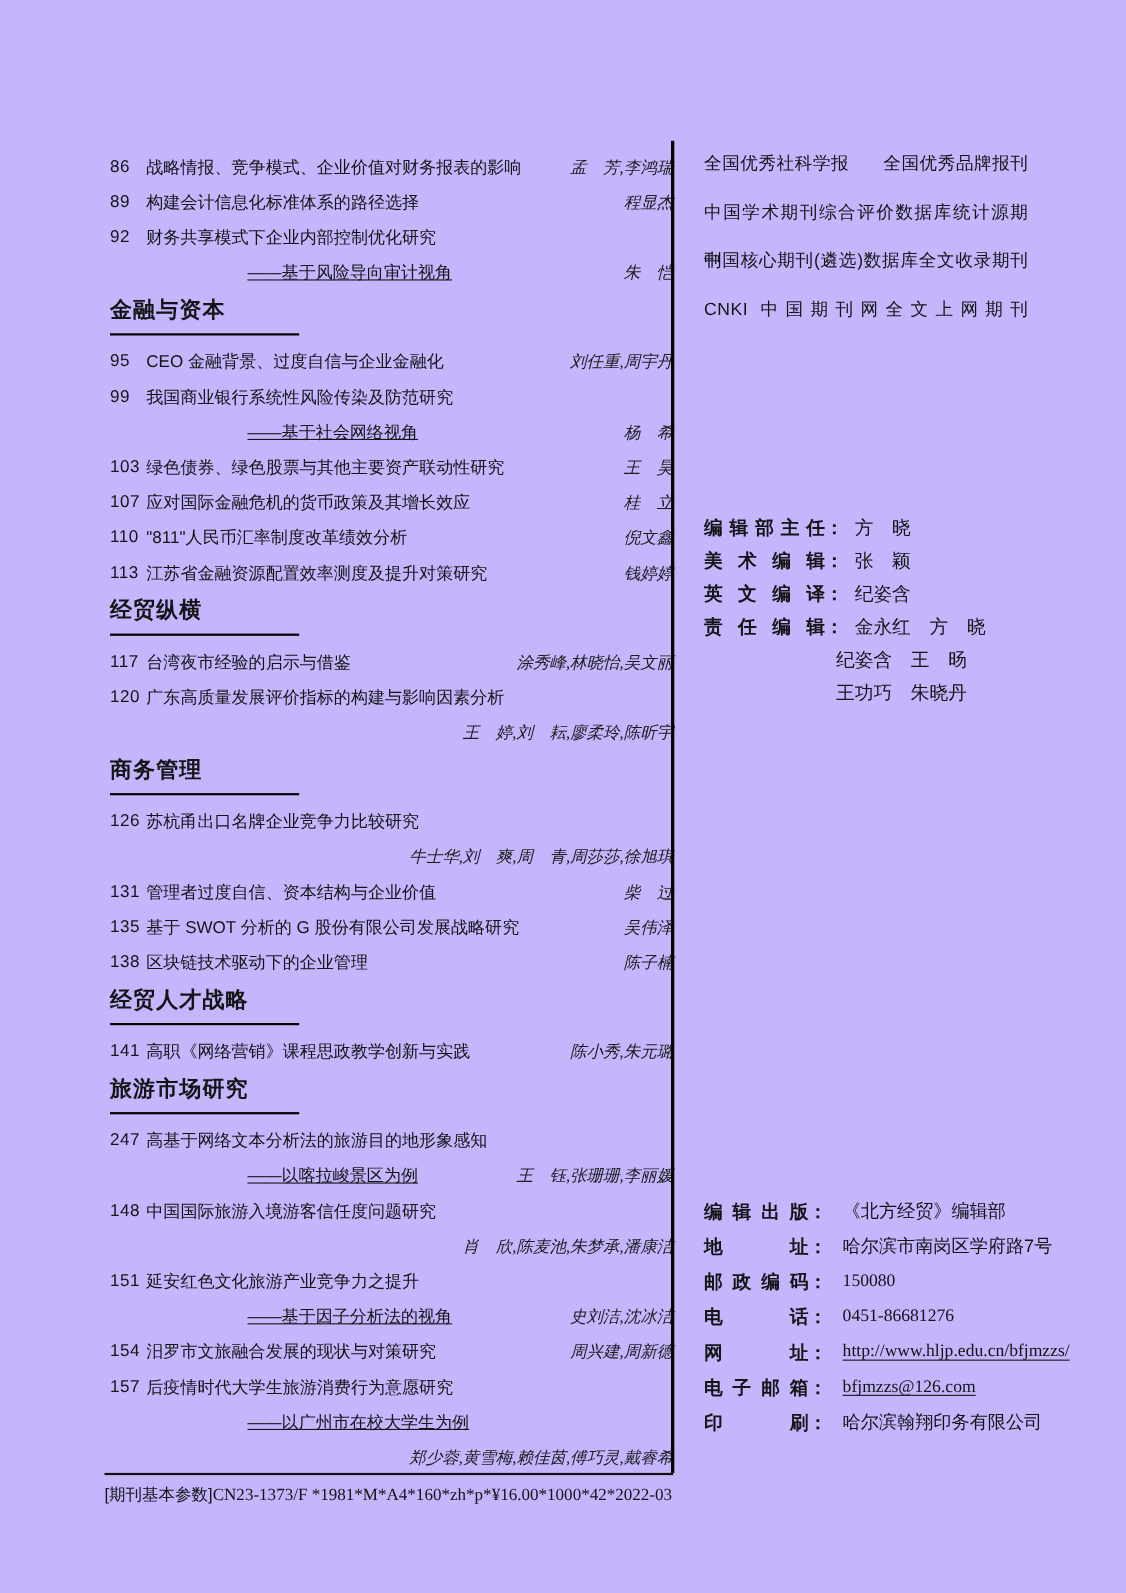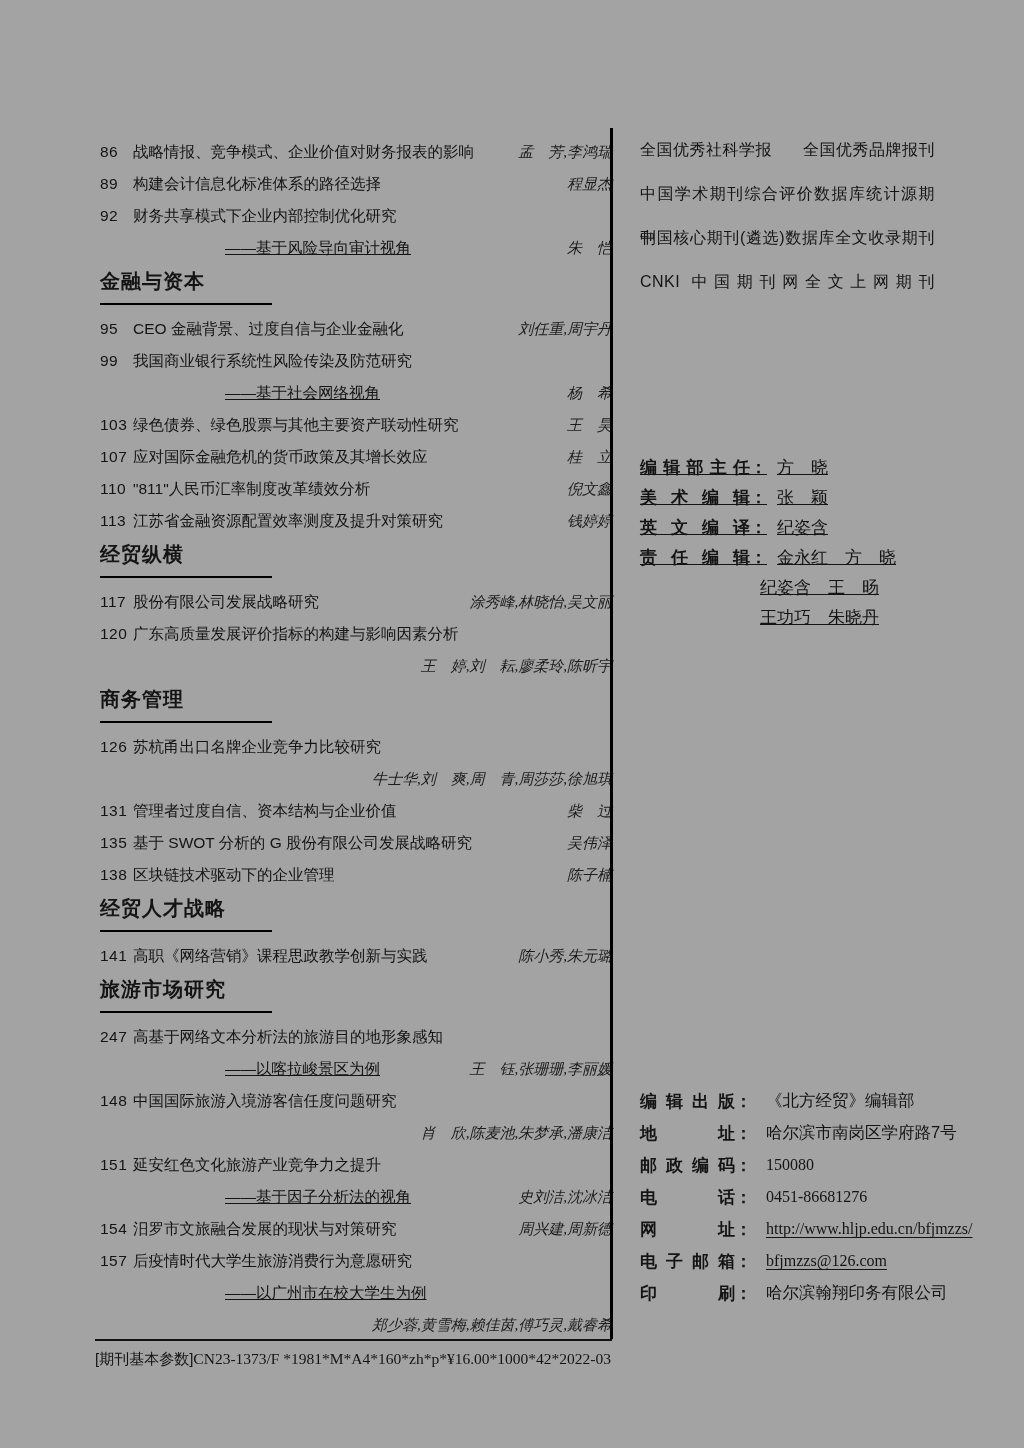--- a/index.html
+++ b/index.html
@@ -1,19 +1,19 @@
 <!DOCTYPE html>
 <html><head>
 <meta charset="utf-8">
 <style>
   html,body{margin:0;padding:0;background:#e8e8e8;}
   .page{
     position:relative;
     width:1024px;height:1448px;
-    background:#a3a3a3;
+    background:#c4b5fd;
     font-family:"Liberation Sans","DejaVu Sans",sans-serif;
     color:#141414;
     overflow:hidden;
   }
   
   .left-col{position:absolute;left:100px;top:136px;width:512px;}
   .toc-row{display:flex;height:32px;align-items:center;font-size:15.5px;white-space:nowrap;}
   .toc-num{width:33px;flex:none;letter-spacing:.5px;}
   .toc-title{flex:1;overflow:visible;}
   .toc-title.indent{padding-left:92px;text-decoration:underline;}
@@ -29,21 +29,21 @@
     padding-bottom:8px;border-bottom:2px solid #000;
   }
   
   .divider{position:absolute;left:610px;top:128px;width:2.5px;height:1211px;background:#000;}
   
   .right-col{position:absolute;left:640px;top:0;width:295px;}
   .accolades{position:absolute;top:128px;left:0;width:295px;}
   .accolade-line{height:44px;line-height:44px;font-size:16px;letter-spacing:.5px;white-space:nowrap;}
   .accolade-line.two{display:flex;justify-content:space-between;}
   .accolade-line.just{text-align:justify;text-align-last:justify;white-space:normal;}
-  .staff{position:absolute;top:452px;left:0;width:295px;text-decoration:underline;}
+  .staff{position:absolute;top:464px;left:0;width:295px;}
   .staff-row{display:flex;height:30px;align-items:center;font-size:17px;white-space:nowrap;}
   .staff-label{width:110px;flex:none;font-weight:bold;text-align:justify;text-align-last:justify;}
   .staff-colon{flex:none;font-weight:bold;margin-right:10px;}
   .staff-value{font-family:"Liberation Serif","DejaVu Serif",serif;font-size:17px;}
   .publisher{position:absolute;top:1085px;left:0;width:310px;}
   .pub-row{display:flex;height:32px;align-items:center;font-size:17px;white-space:nowrap;}
   .pub-label{width:95px;flex:none;font-weight:bold;text-align:justify;text-align-last:justify;}
   .pub-colon{flex:none;font-weight:bold;margin-right:14px;}
   .pub-value{font-size:16.5px;}
   .pub-value.num,.pub-value.link{font-family:"Liberation Serif","DejaVu Serif",serif;font-size:16px;}
@@ -112,21 +112,21 @@
         <span class="toc-authors">倪文鑫</span>
       </div>
       <div class="toc-row">
         <span class="toc-num">113</span>
         <span class="toc-title">江苏省金融资源配置效率测度及提升对策研究</span>
         <span class="toc-authors">钱婷婷</span>
       </div>
       <div class="sec-head-wrap"><div class="sec-head">经贸纵横</div></div>
       <div class="toc-row">
         <span class="toc-num">117</span>
-        <span class="toc-title">股份有限公司发展战略研究</span>
+        <span class="toc-title">台湾夜市经验的启示与借鉴</span>
         <span class="toc-authors">涂秀峰,林晓怡,吴文丽</span>
       </div>
       <div class="toc-row">
         <span class="toc-num">120</span>
         <span class="toc-title">广东高质量发展评价指标的构建与影响因素分析</span>
         <span class="toc-authors"></span>
       </div>
       <div class="toc-row">
         <span class="toc-num"></span>
         <span class="toc-title"></span>

